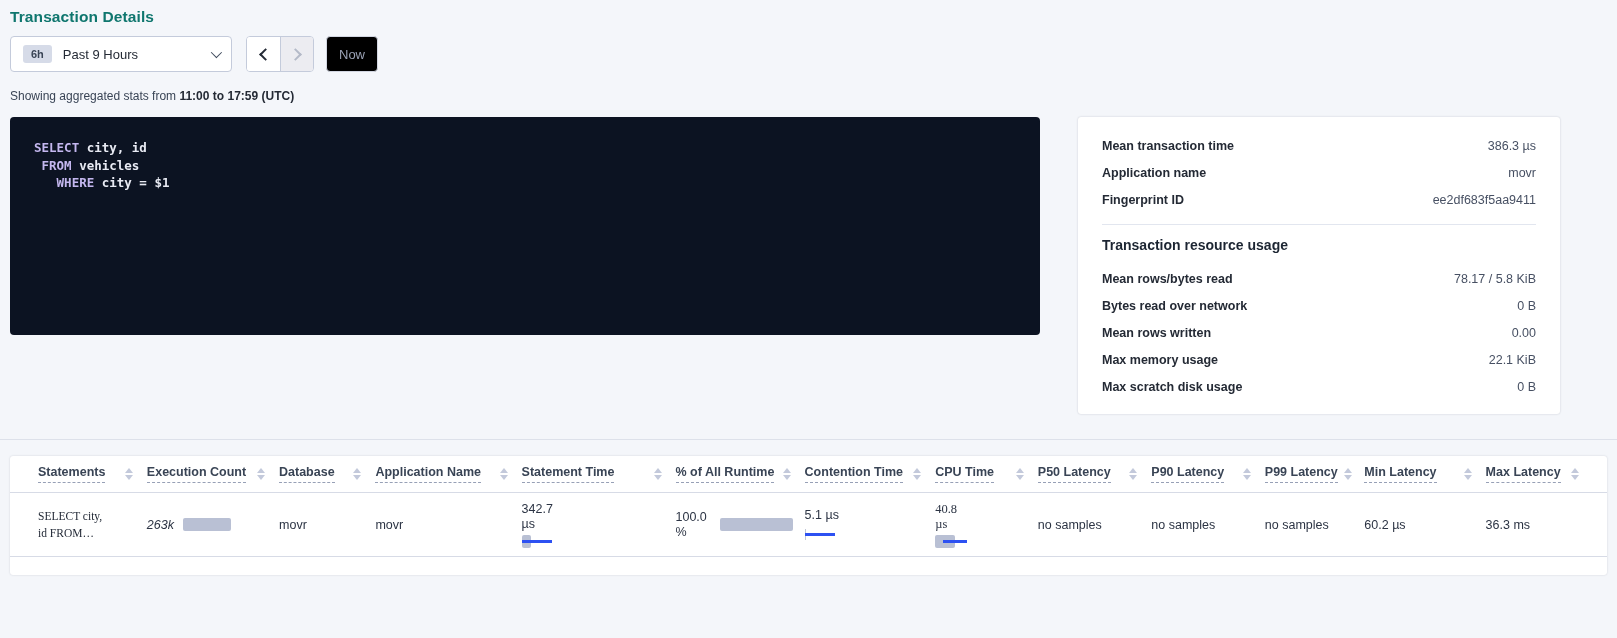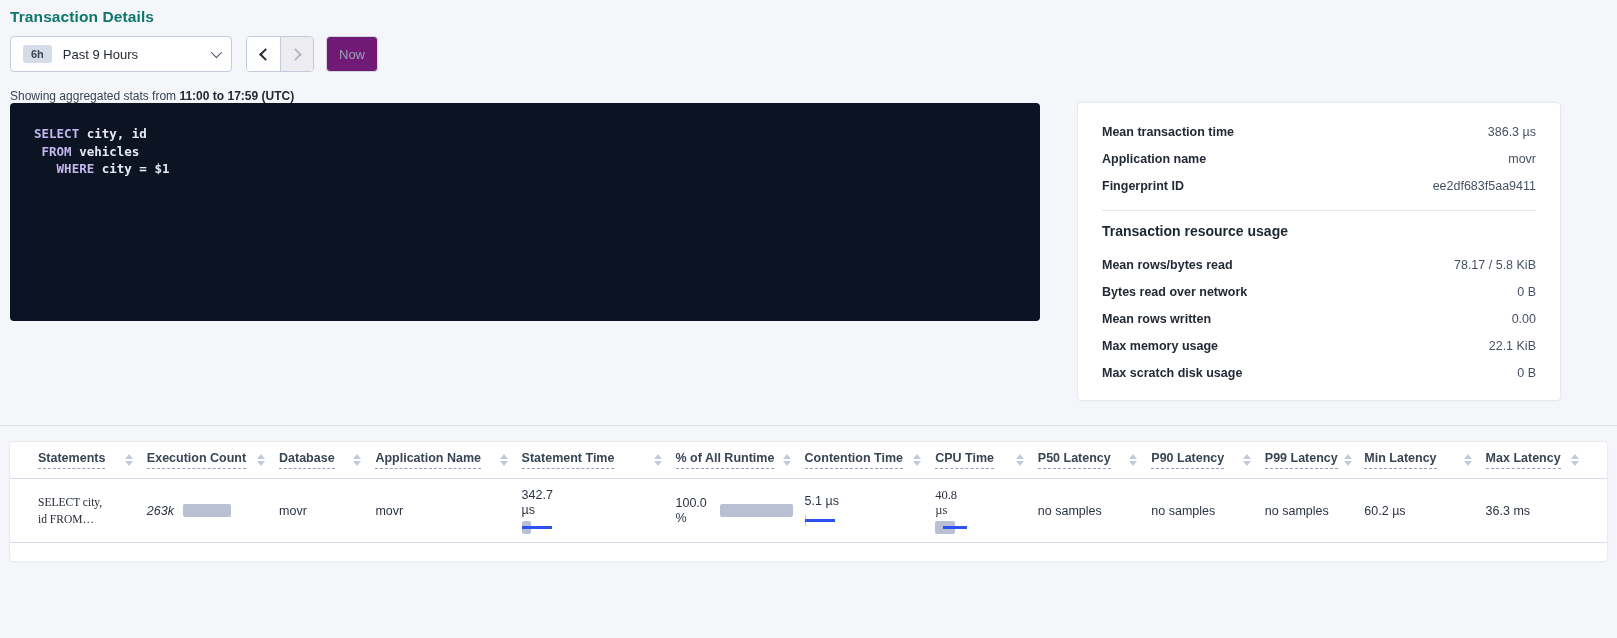--- a/index.html
+++ b/index.html
@@ -34,29 +34,29 @@
     display: flex; margin-left: 14px; border: 1px solid #c4cbdb; border-radius: 4px;
     overflow: hidden; height: 36px; background: #fff;
   }
   .arrow-btn { width: 33px; height: 34px; display: flex; align-items: center; justify-content: center; border: none; background: #fff; cursor: pointer; }
   .arrow-btn + .arrow-btn { border-left: 1px solid #c4cbdb; background: #ececf1; cursor: default; }
   .chev { width: 9px; height: 9px; border-right: 2.2px solid #242a35; border-bottom: 2.2px solid #242a35; }
   .chev.left { transform: rotate(135deg); margin-left: 4px; }
   .chev.right { transform: rotate(-45deg); margin-right: 4px; border-color: #b4bac8; }
   .now-btn {
     margin-left: 12px; height: 36px; padding: 0 12px;
-    background: #701a75; border: 1px solid #d2d6e1; border-radius: 4px;
+    background: #000000; border: 1px solid #d2d6e1; border-radius: 4px;
     color: #9aa2b5; font-size: 13px; cursor: default;
   }
 
   .agg-caption { margin-top: 17px; font-size: 12px; color: #394455; }
   .agg-caption b { color: #242a35; }
 
   
-  .main { display: flex; padding-right: 57px; gap: 38px; align-items: flex-start; }
+  .main { display: flex; margin-top: 14px; padding-right: 57px; gap: 38px; align-items: flex-start; }
   .sql-box {
     flex: 1; height: 218px; background: #0c1322; border-radius: 4px;
     padding: 22px 24px; overflow: hidden;
   }
   .sql-box pre {
     font-family: "DejaVu Sans Mono", "Liberation Mono", monospace;
     font-size: 12.5px; line-height: 17.5px; color: #e8eaf3; font-weight: 700;
     white-space: pre;
   }
   .kw { color: #c4b7ef; }

